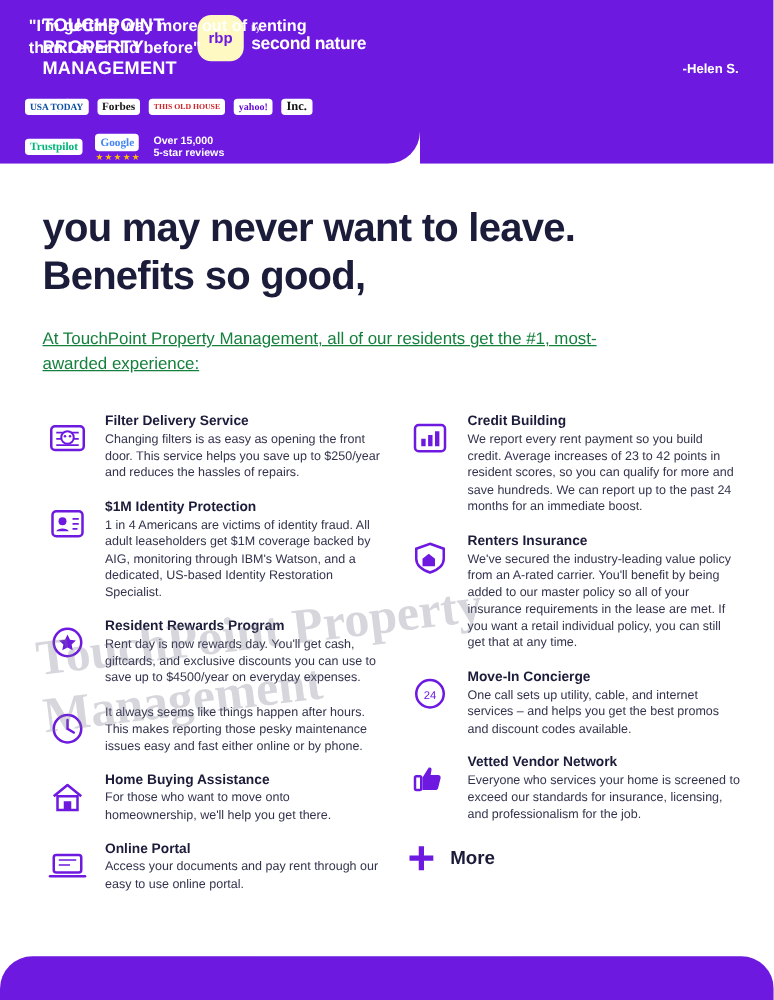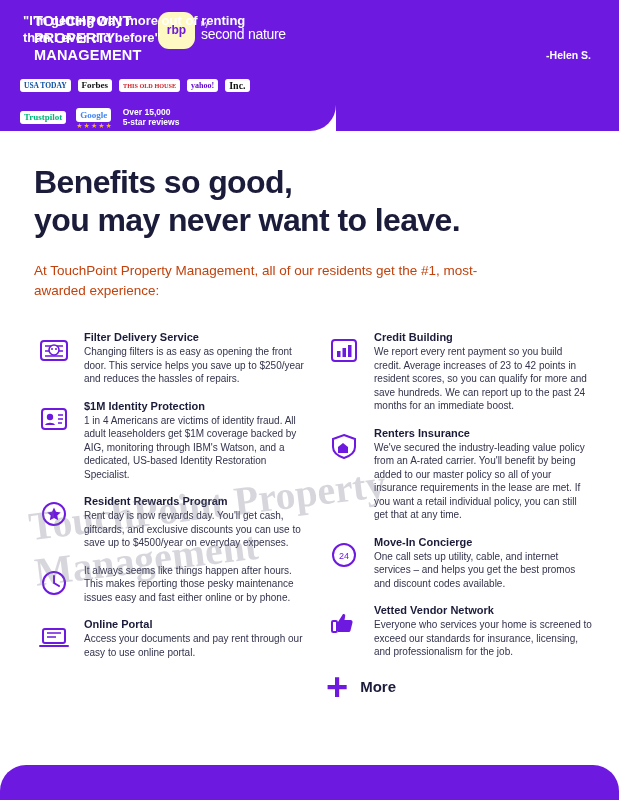--- a/index.html
+++ b/index.html
@@ -52,21 +52,21 @@
   .rbp-mark .rbp-txt {
     position: absolute;
     left: 0; right: 0; top: 11px;
     text-align: center;
     color: #6d19e0;
     font-size: 12px;
     font-weight: bold;
   }
   .sn-wrap { color:#fff; line-height: 1.02; }
   .sn-by { font-size: 7px; display:block; }
-  .sn-main { font-size: 14px; font-weight: normal; display:block; letter-spacing:-0.3px;}
+  .sn-main { font-size: 14px; font-weight: bold; display:block; letter-spacing:-0.3px;}
   .rbp-title {
     position: absolute;
     left: 34px; top: 82px;
     color: #ffffff;
     font-size: 19px;
     font-weight: bold;
     letter-spacing: 0.2px;
   }
   .header-right {
     position: absolute;
@@ -145,23 +145,24 @@
     margin: 32px 0 0 34px;
     color: #1b1b3a;
     font-size: 32px;
     font-weight: bold;
     line-height: 38px;
     letter-spacing: -0.6px;
   }
   .subhead {
     margin: 22px 0 0 34px;
     width: 470px;
-    color: #c2410c;
+    color: #15803d;
     font-size: 13.5px;
     line-height: 20px;
+    text-decoration: underline;
   }
 
   
   .columns {
     display: flex;
     margin-top: 29px;
     padding: 0 24px 0 34px;
     gap: 18px;
     position: relative;
   }
@@ -274,22 +275,22 @@
       <span class="stars">★★★★★</span>
     </span>
     <span class="reviews-txt">
       <span>Over 15,000</span><br>
       <span>5-star reviews</span>
     </span>
   </div>
 </div>
 
 <div class="headline">
+  <div>you may never want to leave.</div>
   <div>Benefits so good,</div>
-  <div>you may never want to leave.</div>
 </div>
 <div class="subhead">At TouchPoint Property Management, all of our residents get the #1, most-awarded experience:</div>
 
 <div class="columns">
 
   <div class="col left">
 
     <div class="benefit">
       <div class="bicon">
         <svg width="40" height="40" viewBox="0 0 40 40">
@@ -339,20 +340,33 @@
         <svg width="40" height="40" viewBox="0 0 40 40">
             <circle cx="20" cy="20" r="11" fill="none" stroke="#6d19e0" stroke-width="2"></circle>
             <path d="M20 13v7l5 3" stroke="#6d19e0" stroke-width="2" fill="none" stroke-linecap="round"></path>
           </svg>
       </div>
       <div class="btext">
         <div class="bdesc">It always seems like things happen after hours. This makes reporting those pesky maintenance issues easy and fast either online or by phone.</div>
       </div>
     </div>
 
+    <div class="benefit">
+      <div class="bicon">
+        <svg width="40" height="40" viewBox="0 0 40 40">
+            <path d="M9 20l11-9 11 9" fill="none" stroke="#6d19e0" stroke-width="2" stroke-linejoin="round"></path>
+            <rect x="12" y="20" width="16" height="11" fill="none" stroke="#6d19e0" stroke-width="2"></rect>
+            <rect x="17" y="24" width="6" height="7" fill="#6d19e0"></rect>
+          </svg>
+      </div>
+      <div class="btext">
+        <div class="btitle">Home Buying Assistance</div>
+        <div class="bdesc">For those who want to move onto homeownership, we'll help you get there.</div>
+      </div>
+    </div>
 
     <div class="benefit">
       <div class="bicon">
         <svg width="40" height="40" viewBox="0 0 40 40">
             <rect x="9" y="12" width="22" height="14" rx="2" fill="none" stroke="#6d19e0" stroke-width="2"></rect>
             <path d="M6 29h28" stroke="#6d19e0" stroke-width="2" stroke-linecap="round"></path>
             <path d="M13 16h14M13 20h9" stroke="#6d19e0" stroke-width="1.3"></path>
           </svg>
       </div>
       <div class="btext">

